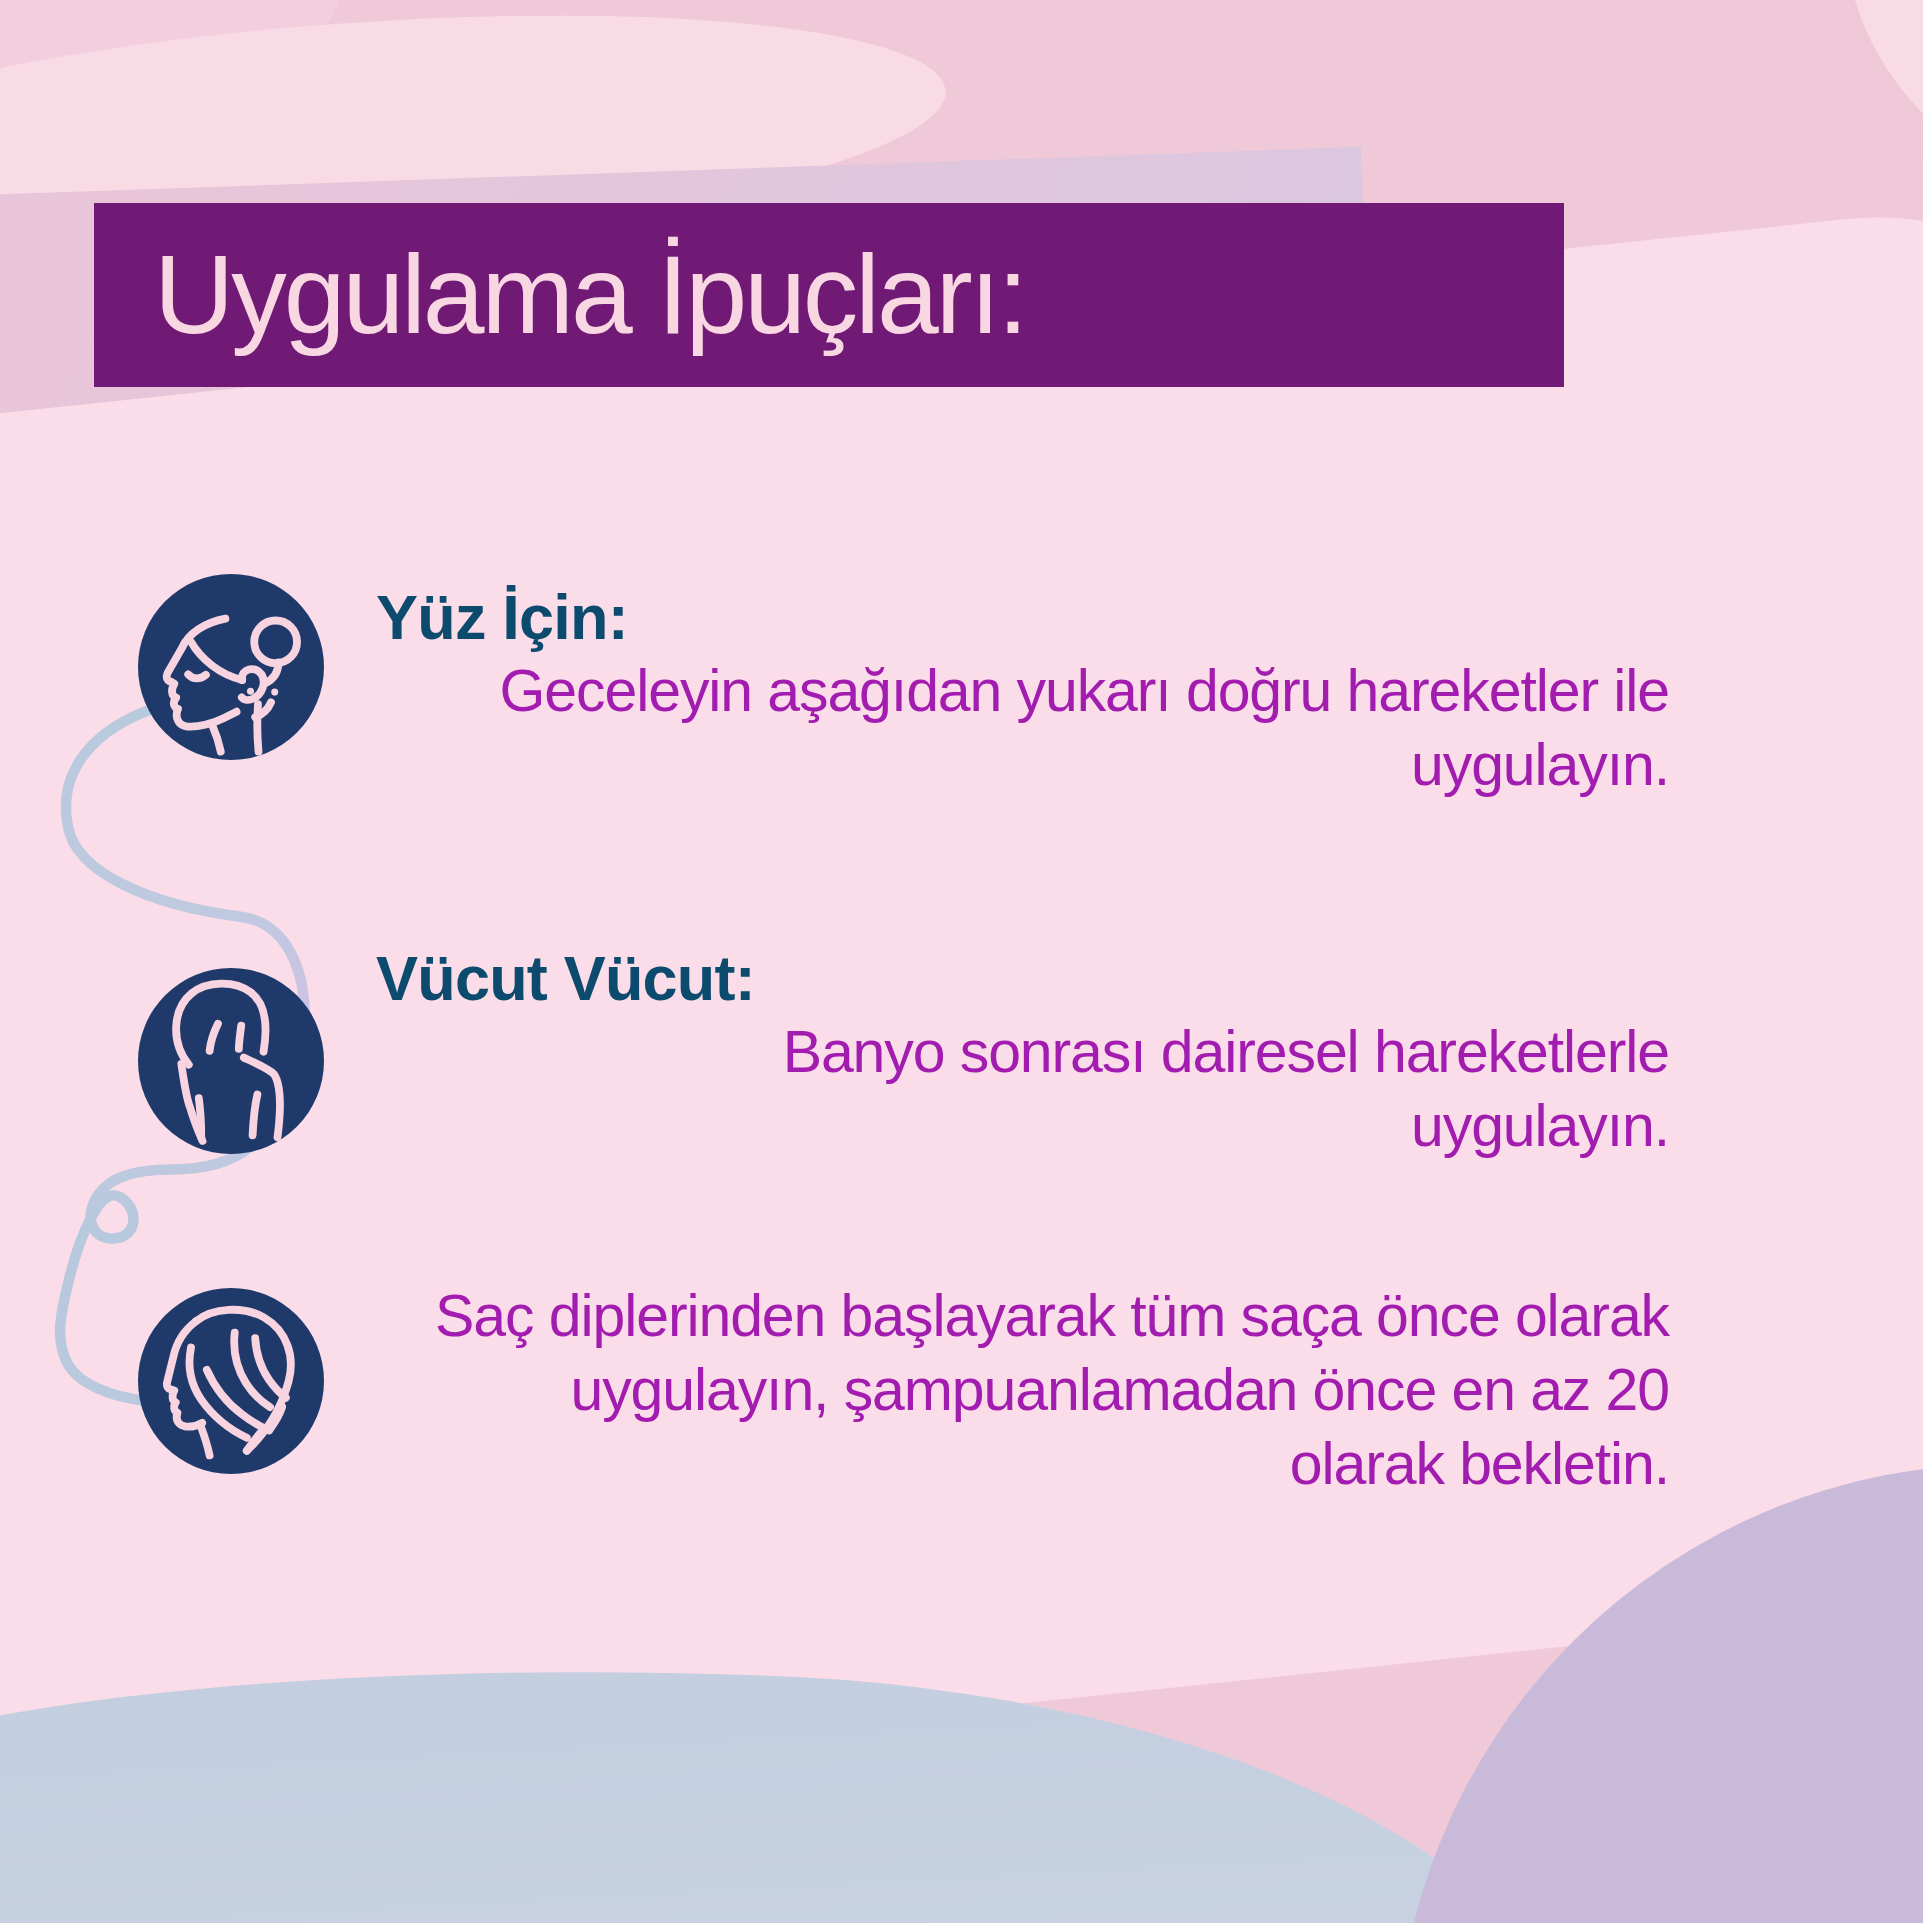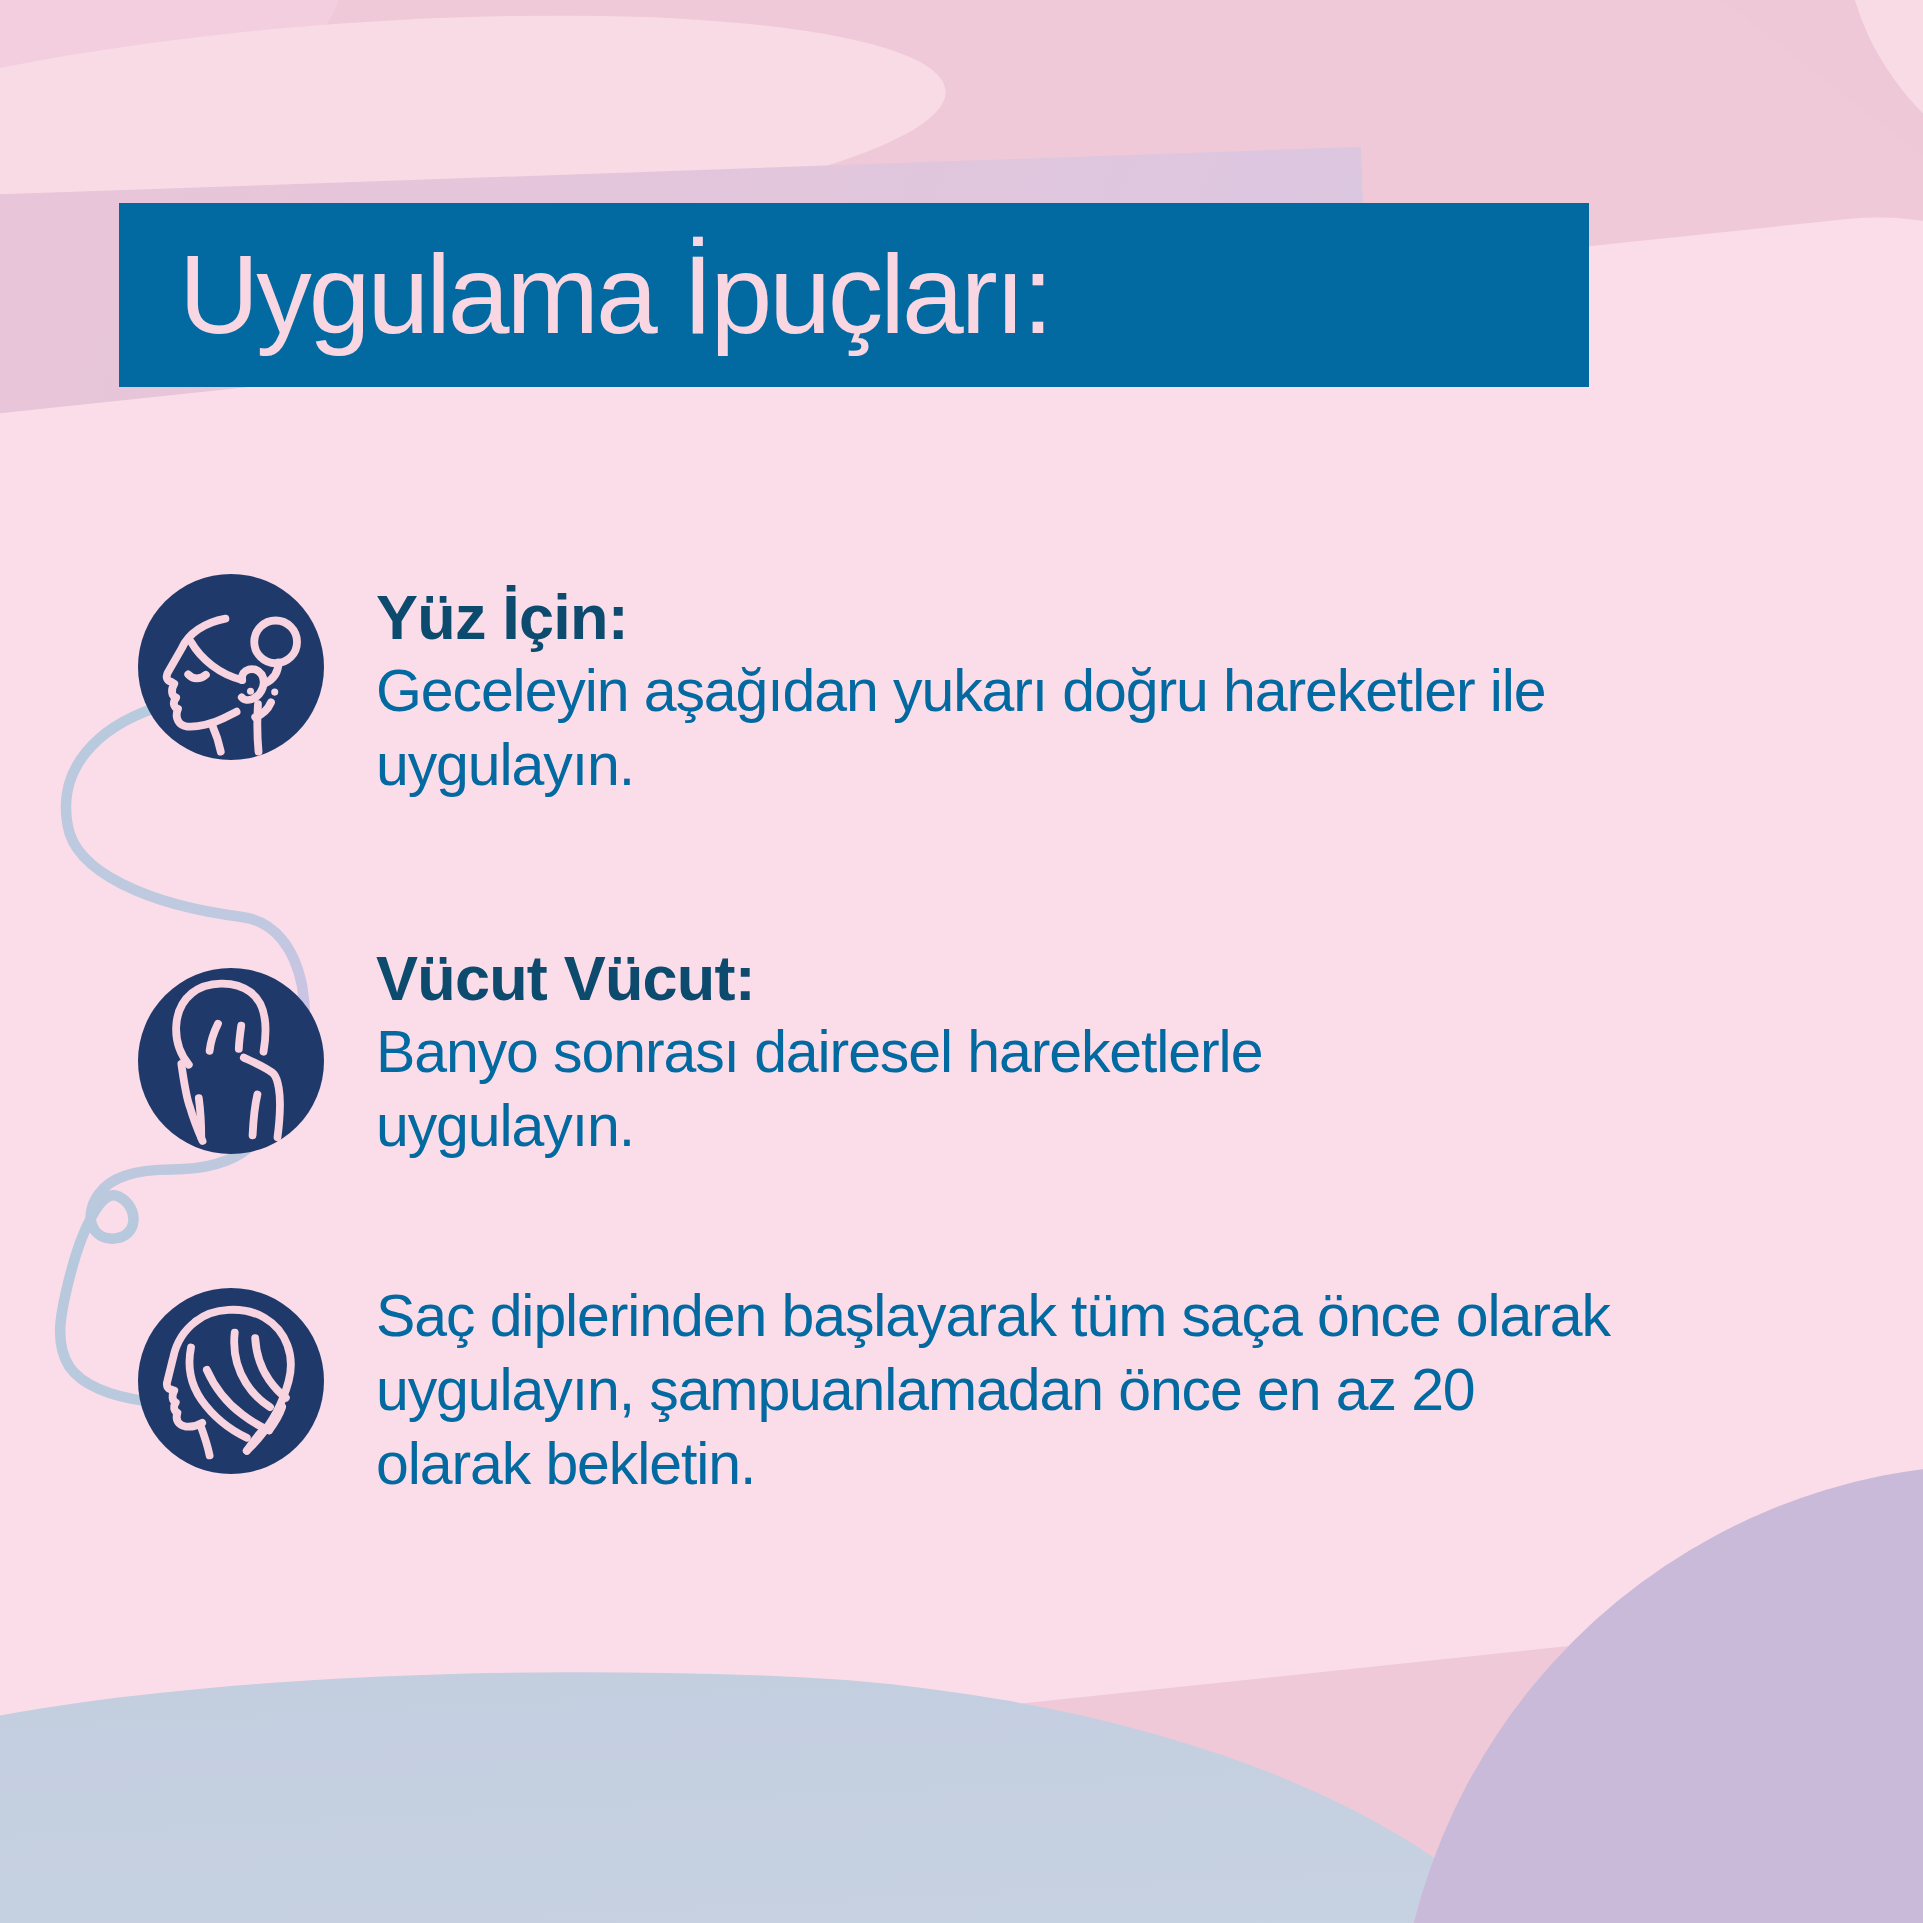--- a/index.html
+++ b/index.html
@@ -30,22 +30,22 @@
   .bg-blue{left:-263px;top:1672px;width:1849px;height:616px;
     background:linear-gradient(175deg,#c2cddf,#ccd6e5);
     border-radius:55% 45% 0 0 / 32% 62% 0 0;transform:rotate(2deg);}
   .bg-lavender{left:1396px;top:1464px;width:1210px;height:1210px;background:#c9bad9;
     border-radius:50%;}
 
   #squiggle{position:absolute;left:0;top:0;z-index:2;}
 
   
   .title-bar{
-    position:absolute;left:119px;top:203px;width:1470px;height:184px;
-    background:#0369a1;z-index:5;
+    position:absolute;left:94px;top:203px;width:1470px;height:184px;
+    background:#701a75;z-index:5;
     display:flex;align-items:center;
   }
   .title-bar h1{
     margin:0;padding-left:60px;
     font-size:111px;font-weight:500;letter-spacing:-3px;
     color:#f8d7e3;line-height:1;
   }
 
   
   .section{position:absolute;z-index:5;}
@@ -53,21 +53,21 @@
     position:absolute;left:138px;width:186px;height:186px;z-index:5;
   }
   .icon-circle svg{display:block;width:186px;height:186px;}
   .texts{position:absolute;left:376px;width:1293px;z-index:5;}
   .texts h2{
     margin:0;font-size:63px;font-weight:700;line-height:74px;
     letter-spacing:-0.8px;color:#0c4a6e;
   }
   .texts .line{
     font-size:59px;font-weight:400;line-height:74px;
-    letter-spacing:-1.1px;color:#0369a1;white-space:nowrap;
+    letter-spacing:-1.1px;color:#a21caf;white-space:nowrap;text-align:right;
   }
 </style>
 </head>
 <body>
 
 <div id="canvas">
 
   <div class="bg bg-corner-tl"></div>
   <div class="bg bg-lightband"></div>
   <div class="bg bg-mauve"></div>

